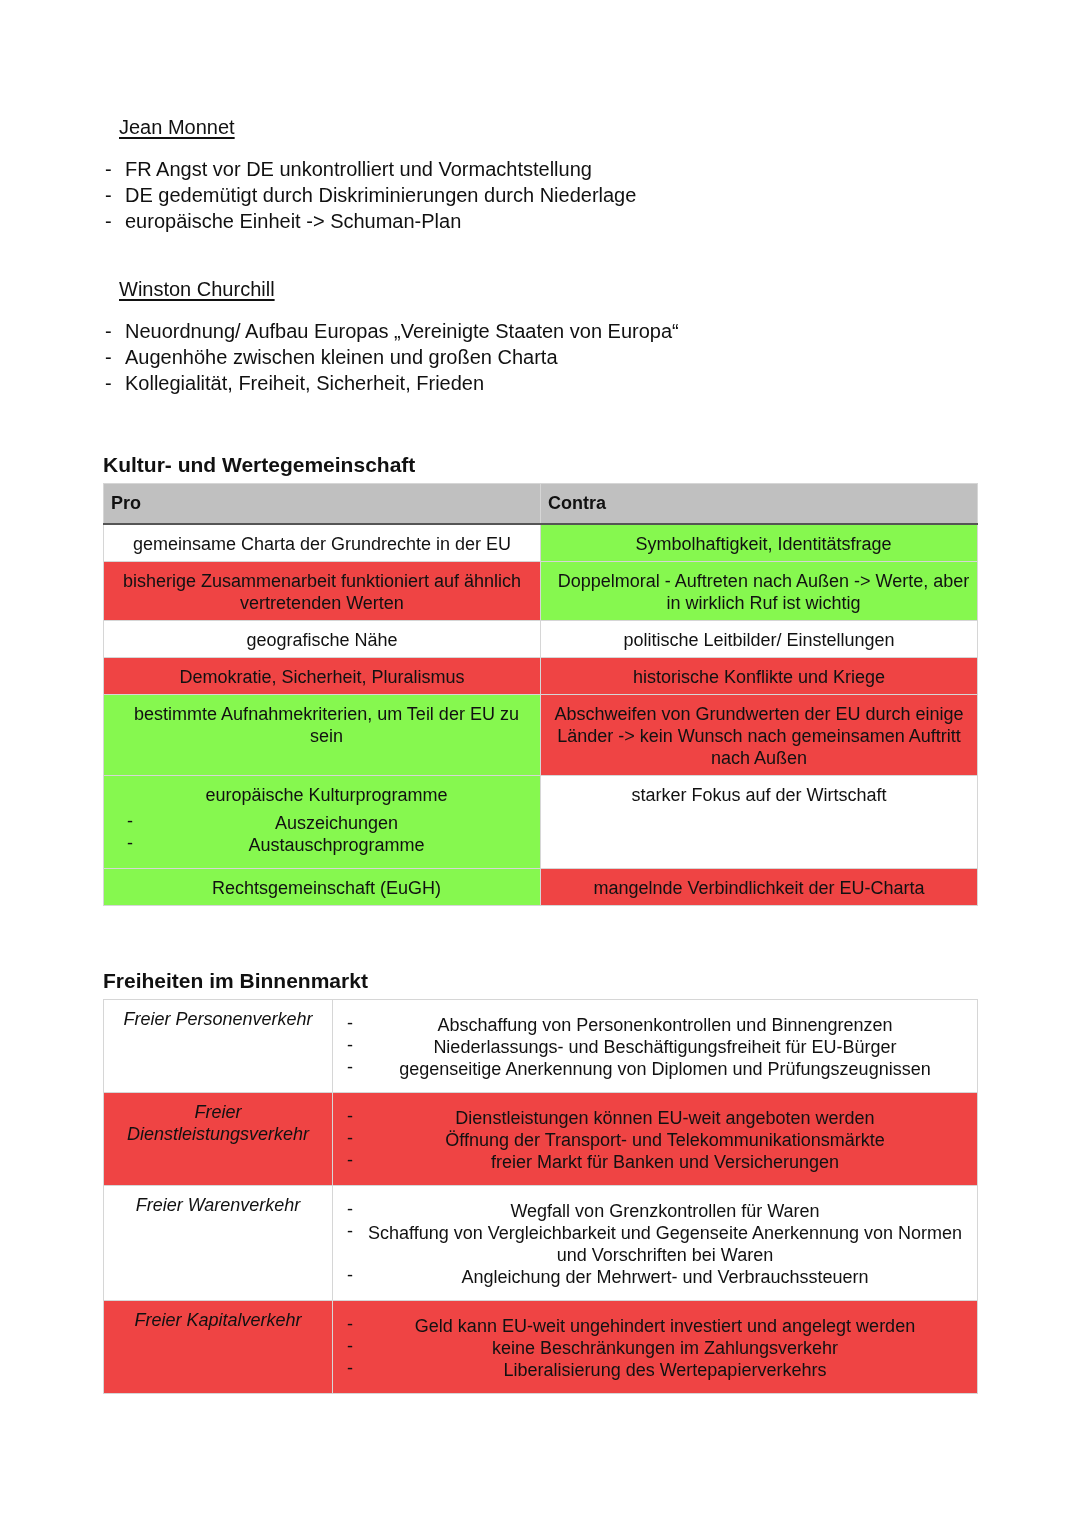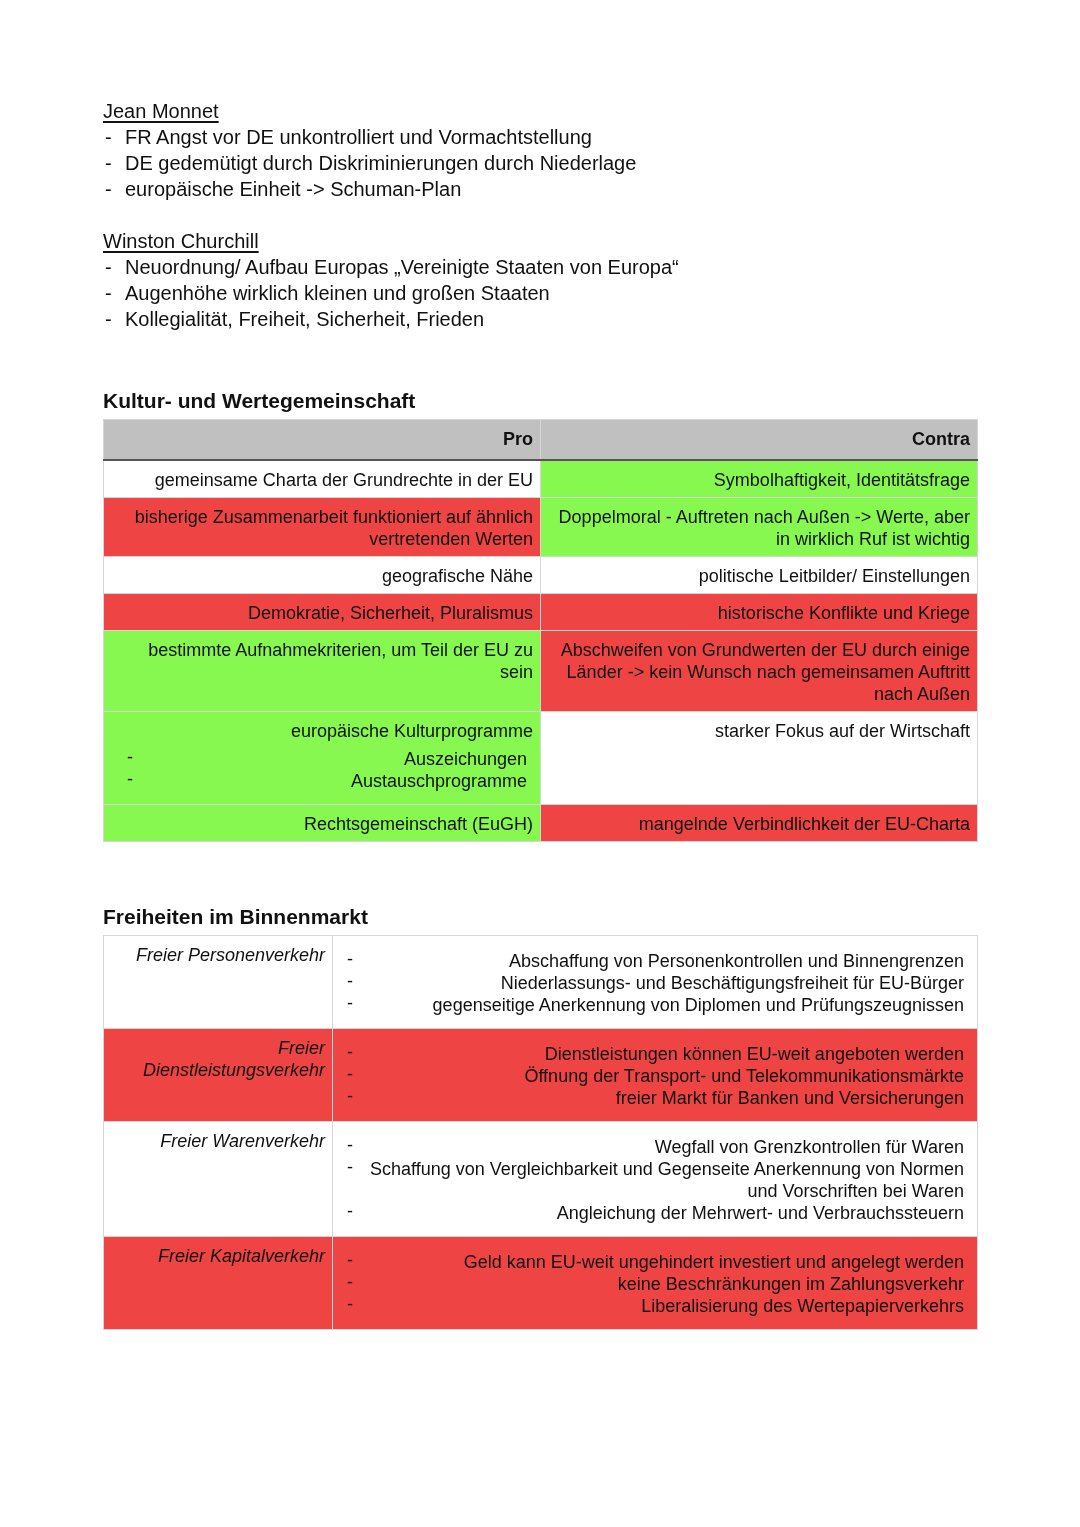--- a/index.html
+++ b/index.html
@@ -3,38 +3,38 @@
   <meta charset="utf-8">
   <style>
     html, body { margin: 0; padding: 0; background: #ffffff; }
     body {
       width: 1080px; height: 1527px; position: relative; overflow: hidden;
       font-family: "Liberation Sans", sans-serif; color: #111111;
     }
     .page { position: absolute; left: 103px; top: 98px; width: 874px; }
     .section-heading-u {
       font-size: 20px; text-decoration: underline; text-underline-offset: 3px;
-      line-height: 26px; margin: 0;
+      line-height: 26px; margin: 16px;
     }
     ul.dash { list-style: none; margin: 0; padding: 0; }
     ul.dash li {
       position: relative; padding-left: 22px; font-size: 20px; line-height: 26px;
     }
     ul.dash li::before { content: "-"; position: absolute; left: 2px; top: 0; }
     .gap-26 { height: 26px; }
     .table-title {
       font-size: 21px; font-weight: bold; margin: 0; line-height: 26px;
     }
     table { border-collapse: collapse; width: 874px; table-layout: fixed; }
     td, th {
-      font-size: 18px; line-height: 22px; vertical-align: top; text-align: right;
+      font-size: 18px; line-height: 22px; vertical-align: top; text-align: center;
       border: 1px solid #d6d6d6; padding: 8px 7px 6px 7px;
     }
     .proc th {
-      background: #c0c0c0; font-weight: bold; text-align: right;
+      background: #c0c0c0; font-weight: bold; text-align: left;
       border-bottom: 2px solid #555555; padding: 8px 7px 9px 7px;
     }
     .row-white td { background: #ffffff; }
     .row-grey td { background: #ef4444; }
     td.green { background: #86f84f !important; padding-left: 16px; }
     .cell-list { list-style: none; margin: 6px; padding: 0; }
     .cell-list li { position: relative; padding-left: 20px; }
     .cell-list li::before { content: "-"; position: absolute; left: 1px; top: -2px; }
     .freedom td.label { width: 214px; font-style: italic; }
   </style>
@@ -51,21 +51,21 @@
       <li>europäische Einheit -&gt; Schuman-Plan</li>
     </ul>
   </section>
 
   <div class="gap-26"></div>
 
   <section>
     <p class="section-heading-u">Winston Churchill</p>
     <ul class="dash">
       <li>Neuordnung/ Aufbau Europas „Vereinigte Staaten von Europa“</li>
-      <li>Augenhöhe wirklich kleinen und großen Staaten</li>
+      <li>Augenhöhe zwischen kleinen und großen Charta</li>
       <li>Kollegialität, Freiheit, Sicherheit, Frieden</li>
     </ul>
   </section>
 
   <div style="height:56px"></div>
 
   <section>
     <p class="table-title">Kultur- und Wertegemeinschaft</p>
     <div style="height:5px"></div>
     <table class="proc">

